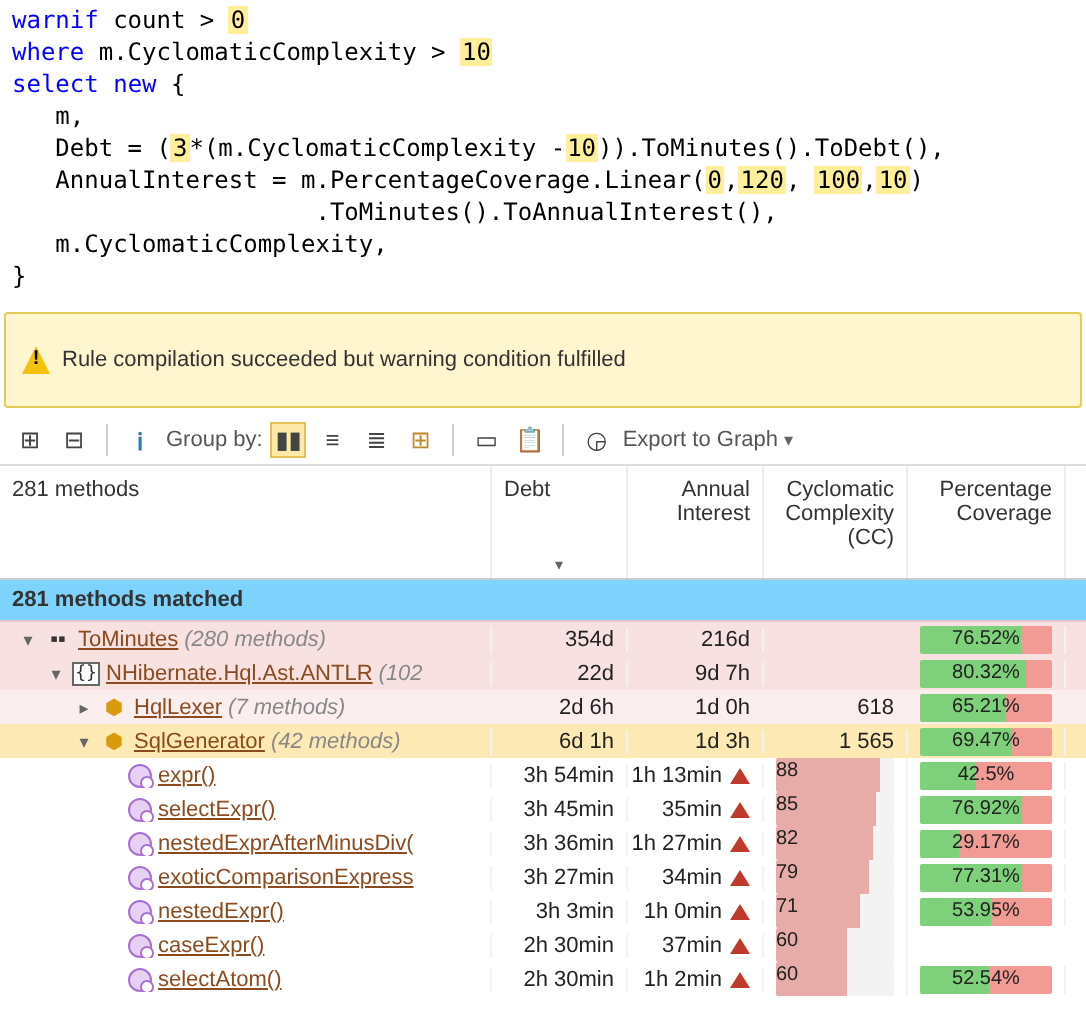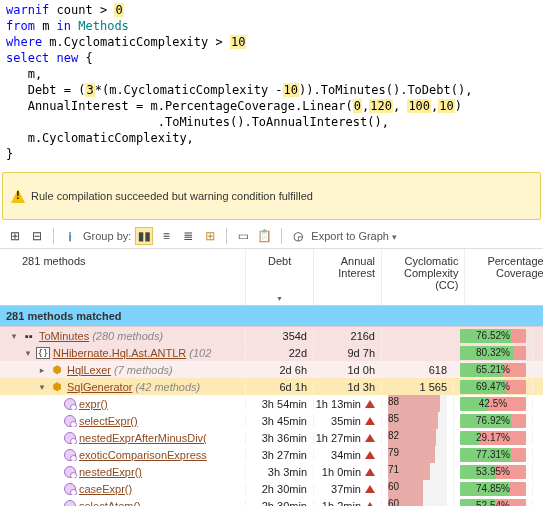--- a/index.html
+++ b/index.html
@@ -16,21 +16,21 @@
   .warn-ico::after { content:"!"; position:absolute; left:0; right:0; top:0; text-align:center; font-size:10px; color:#000; font-weight:bold; line-height:14px;}
   
   .toolbar { display:flex; align-items:center; gap:4px; padding: 3px 6px; border-bottom:1px solid #ddd; font-size:11px; color:#333; }
   .tbtn { width:18px; height:18px; display:inline-flex; align-items:center; justify-content:center; border:1px solid transparent; cursor:pointer; font-size:12px; color:#444;}
   .tsep { width:1px; height:16px; background:#ccc; margin:0 3px;}
   .tlabel { color:#555;text-align:center; }
   .tdrop::after { content:"▾"; font-size:9px; margin-left:3px; color:#666;}
   .tactive { background:#fde9a8; border:1px solid #e2c15a;}
   
   .header-row { display:flex; border-bottom:1px solid #ccc; background:#fff; font-size:11px; color:#333;}
-  .header-row .hcell { padding:6px 6px 14px 22px; border-right:1px solid #eee; position:relative;}
+  .header-row .hcell { padding:6px 6px 14px 6px; border-right:1px solid #eee; position:relative;}
   .header-row .hcell .sort { position:absolute; bottom:2px; left:50%; transform:translateX(-50%); font-size:8px; color:#666;}
   
   .col-method { flex:0 0 246px; }
   .col-debt { flex:0 0 68px; }
   .col-ai { flex:0 0 68px; text-align:right; }
   .col-cc { flex:0 0 72px; text-align:right; }
   .col-cov { flex:0 0 79px; text-align:right; }
   
   .group-bar { background:#7dd3fc; border-bottom:1px solid #e2c8c8; padding:4px 6px; font-weight:bold; font-size:11px; color:#333;}
   
@@ -62,21 +62,20 @@
   
   .pct-wrap { width:100%; display:flex; justify-content:flex-end;}
   .pct { width:68px; height:14px; position:relative; font-size:10px; color:#222; text-align:center; line-height:14px; border-radius:1px; overflow:hidden; background:linear-gradient(90deg,#7fd07a var(--g),#f29a94 var(--g)); }
   .cc-bar { width:60px; height:17px; position:relative; text-align:left; padding-right:4px; font-size:10px; line-height:14px; color:#222; background:linear-gradient(90deg,#e7aca8 var(--f),#f3f3f3 var(--f)); border-radius:1px;}
 </style>
 </head>
 <body>
 
 <div class="code-pane">
   <div class="line"><span class="kw">warnif</span><span> count &gt; </span><span class="num">0</span></div>
-  <div class="line"><span class="kw">from</span><span> m </span><span class="kw">in</span><span class="ident"> Methods</span></div>
   <div class="line"><span class="kw">where</span><span> m.CyclomaticComplexity &gt; </span><span class="num">10</span></div>
   <div class="line"><span class="kw">select</span><span> </span><span class="kw">new</span><span> {</span></div>
   <div class="line">   m,</div>
   <div class="line"><span>   Debt = (</span><span class="num">3</span><span>*(m.CyclomaticComplexity -</span><span class="num">10</span><span>)).ToMinutes().ToDebt(),</span></div>
   <div class="line"><span>   AnnualInterest = m.PercentageCoverage.Linear(</span><span class="num">0</span><span>,</span><span class="num">120</span><span>, </span><span class="num">100</span><span>,</span><span class="num">10</span><span>)</span></div>
   <div class="line">                     .ToMinutes().ToAnnualInterest(),</div>
   <div class="line">   m.CyclomaticComplexity,</div>
   <div class="line">}</div>
 </div>
 
@@ -307,25 +306,20 @@
         <span class="link">caseExpr()</span>
       </div>
       <div class="cell right col-debt num-cell">2h 30min</div>
       <div class="cell right col-ai num-cell">
         <span>37min</span>
         <span class="tri-up"></span>
       </div>
       <div class="cell right col-cc">
         <div class="cc-bar" style="--f: 60%;">60</div>
       </div>
-      <div class="cell right col-cov">
-        <div class="pct-wrap">
-          <div class="pct" style="--g: 74.85%;">74.85%</div>
-        </div>
-      </div>
     </div>
     <div class="row m">
       <div class="cell method col-method">
         <span class="ind" style="width: 42px;"></span>
         <span class="twist"></span>
         <span class="ico ico-meth"></span>
         <span class="link">selectAtom()</span>
       </div>
       <div class="cell right col-debt num-cell">2h 30min</div>
       <div class="cell right col-ai num-cell">

